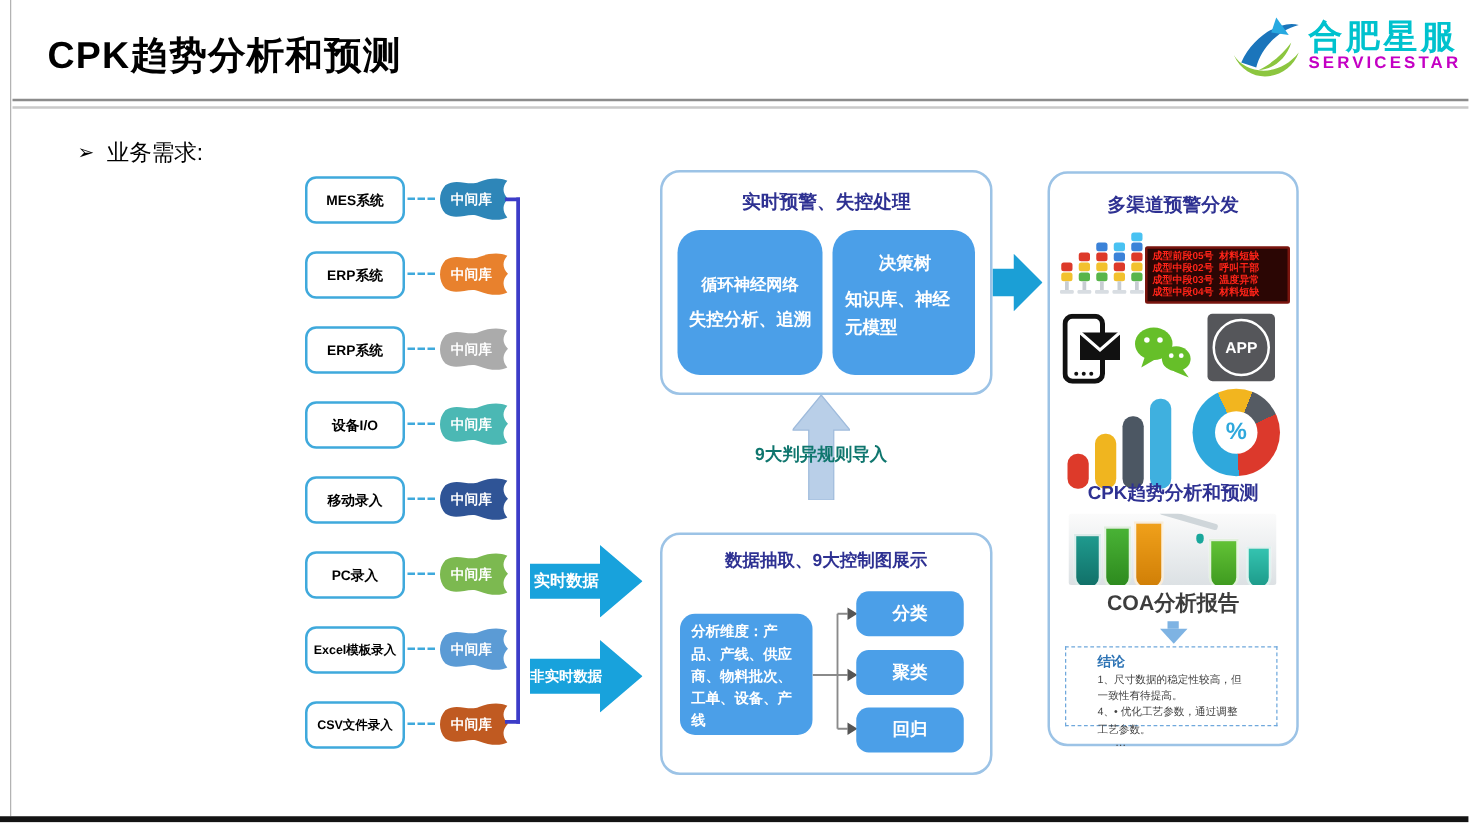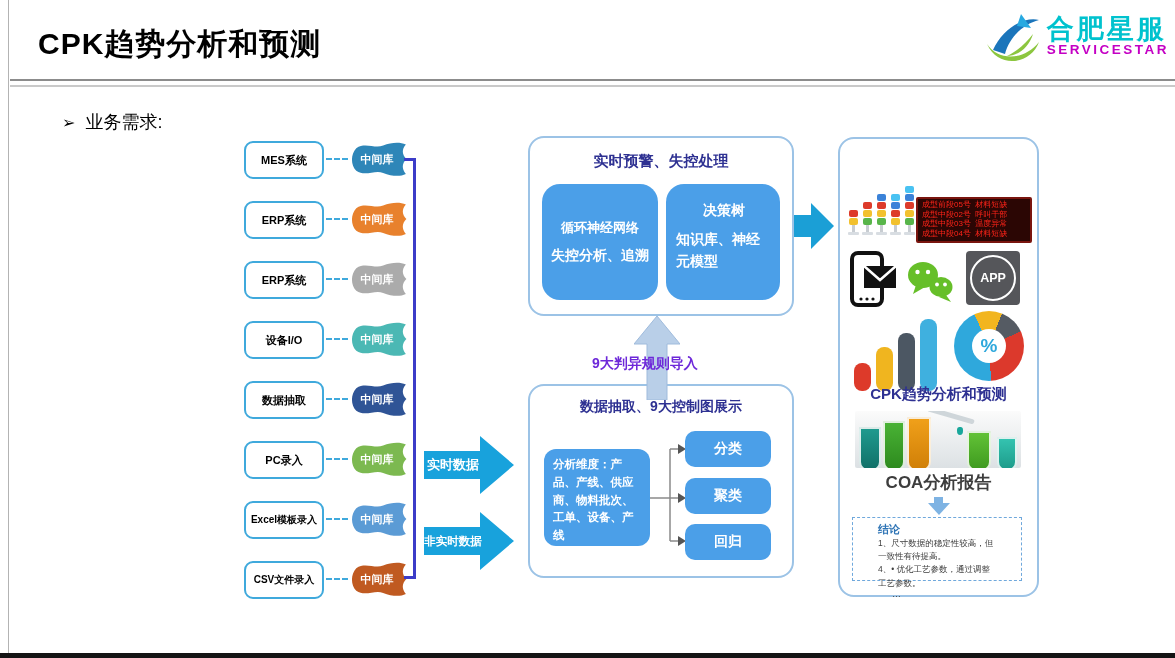--- a/index.html
+++ b/index.html
@@ -48,42 +48,42 @@
   .panel-title{position:absolute;left:0;right:0;text-align:center;color:#2e3192;font-weight:700;}
   .blue-node{position:absolute;background:#4b9fe8;border-radius:18px;color:#fff;font-weight:700;}
   #alert-box1{left:12px;top:46px;width:116px;height:116px;display:flex;flex-direction:column;
               align-items:center;justify-content:center;gap:10px;}
   #alert-box1 .l1{font-size:13px;}
   #alert-box1 .l2{font-size:14px;white-space:nowrap;}
   #alert-box2{left:136px;top:46px;width:114px;height:116px;padding:18px 8px 0 10px;box-sizing:border-box;}
   #alert-box2 .l1{text-align:center;font-size:14px;margin-bottom:8px;}
   #alert-box2 .l2{font-size:14px;line-height:1.6;}
 
-  .rules-label{left:592px;top:355px;width:130px;color:#6d28d9;
+  .rules-label{left:592px;top:355px;width:130px;text-align:center;color:#0f766e;
                font-weight:700;font-size:14px;z-index:3;}
   .up-arrow{left:634px;top:316px;z-index:2;}
 
   #dim-box{left:14px;top:63px;width:106px;height:97px;border-radius:12px;padding:7px 9px;
            box-sizing:border-box;font-size:11.5px;line-height:1.55;text-align:left;}
   .ctl-btn{position:absolute;left:155px;width:86px;height:36px;background:#4b9fe8;border-radius:10px;
            display:flex;align-items:center;justify-content:center;color:#fff;font-weight:700;font-size:14px;}
 
   
   .towers{left:8px;top:46px;display:flex;align-items:flex-end;gap:3px;}
   .tw{display:flex;flex-direction:column;align-items:center;}
   .sg{width:9px;height:7px;border-radius:2px;margin-top:1px;}
   .sg.r{background:#dd3a2a}.sg.y{background:#f2c12e}.sg.g{background:#58b54a}
   .sg.b{background:#3b82d8}.sg.lb{background:#49c2f2}
   .pl{width:3px;height:7px;background:#c8cdd2;}
   .bs{width:11px;height:3px;background:#d8dde2;border-radius:1px;}
 
   .led{left:76px;top:58px;width:116px;height:46px;background:#2b0604;border:2px solid #7a150e;
        border-radius:2px;box-sizing:border-box;padding:2px 4px;display:flex;flex-direction:column;
        justify-content:space-around;}
-  .led span{color:#ff2419;font-size:8px;font-weight:400;white-space:pre;line-height:1.1;}
+  .led span{color:#ff2419;font-size:8px;font-weight:700;white-space:pre;line-height:1.1;}
 
   .app-badge{left:126px;top:112px;width:54px;height:54px;background:#55565a;border-radius:4px;
              display:flex;align-items:center;justify-content:center;}
   .app-ring{width:42px;height:42px;border:2.5px solid #fff;border-radius:50%;display:flex;
             align-items:center;justify-content:center;color:#fff;font-weight:700;font-size:12.5px;}
 
   .mini-bars{left:14px;top:178px;height:74px;display:flex;align-items:flex-end;gap:5px;}
   .mini-bars div{width:17px;border-radius:8px;}
 
   .donut{left:114px;top:172px;width:70px;height:70px;border-radius:50%;
@@ -184,21 +184,21 @@
     <div class="dash"></div>
     <div class="badge" style="color: rgb(75, 184, 180);">
       <svg viewBox="0 0 120 72">
           <path d="M16,14 C34,2 52,16 68,9 C84,3 100,2 112,7 C104,16 104,26 113,35 C104,44 104,54 112,64 C100,70 84,68 68,62 C52,55 34,70 16,58 C5,46 5,26 16,14 Z" fill="currentColor"></path>
         </svg>
       <span class="badge-label">中间库</span>
     </div>
   </div>
   <div class="src-row" style="top:378px">
     <div class="src-box">
-        <span>数据抽取</span>
+        <span>移动录入</span>
       </div>
     <div class="dash"></div>
     <div class="badge" style="color: rgb(47, 84, 150);">
       <svg viewBox="0 0 120 72">
           <path d="M16,14 C34,2 52,16 68,9 C84,3 100,2 112,7 C104,16 104,26 113,35 C104,44 104,54 112,64 C100,70 84,68 68,62 C52,55 34,70 16,58 C5,46 5,26 16,14 Z" fill="currentColor"></path>
         </svg>
       <span class="badge-label">中间库</span>
     </div>
   </div>
   <div class="src-row" style="top:438px">
@@ -265,39 +265,40 @@
       <div class="l1">决策树</div>
       <div class="l2">知识库、神经元模型</div>
     </div>
   </div>
 
   <svg class="abs up-arrow" width="46" height="84" viewBox="0 0 46 84">
     <path d="M23,0 L46,28 L33,28 L33,84 L13,84 L13,28 L0,28 Z" fill="#b9cfe8" stroke="#9fbbdc" stroke-width="1"></path>
   </svg>
   <div class="abs rules-label">9大判异规则导入</div>
 
-  <div class="abs panel" style="left:528px;top:384px;width:262px;height:190px">
+  <div class="abs panel" style="left:528px;top:426px;width:262px;height:190px">
     <div class="panel-title" style="top:12px;font-size:14px">数据抽取、9大控制图展示</div>
     <div class="blue-node" id="dim-box">分析维度：产品、产线、供应商、物料批次、工单、设备、产线</div>
     <svg class="abs" style="left:120px;top:45px" width="36" height="130" viewBox="0 0 36 130">
       <path d="M0,67 H20 M20,18 V110 M20,18 H28 M20,67 H28 M20,110 H28" stroke="#8a8a8a" stroke-width="1.5" fill="none"></path>
       <path d="M28,13 L36,18 L28,23 Z" fill="#555"></path>
       <path d="M28,62 L36,67 L28,72 Z" fill="#555"></path>
       <path d="M28,105 L36,110 L28,115 Z" fill="#555"></path>
     </svg>
     <div class="ctl-btn" style="top:45px">分类</div>
     <div class="ctl-btn" style="top:92px">聚类</div>
     <div class="ctl-btn" style="top:138px">回归</div>
   </div>
 
   <svg class="abs" style="left:794px;top:203px" width="40" height="46" viewBox="0 0 40 46">
     <path d="M0,12 H17 V0 L40,23 L17,46 V34 H0 Z" fill="#1b9fd6"></path>
   </svg>
 
   <div class="abs panel" style="left:838px;top:137px;width:197px;height:456px">
+    <div class="panel-title" style="top:16px;font-size:15px">多渠道预警分发</div>
 
     <div class="abs towers">
       <div class="tw">
           <div class="sg r"></div>
           <div class="sg y"></div>
           <div class="pl"></div>
           <div class="bs"></div>
         </div>
       <div class="tw">
           <div class="sg r"></div>

